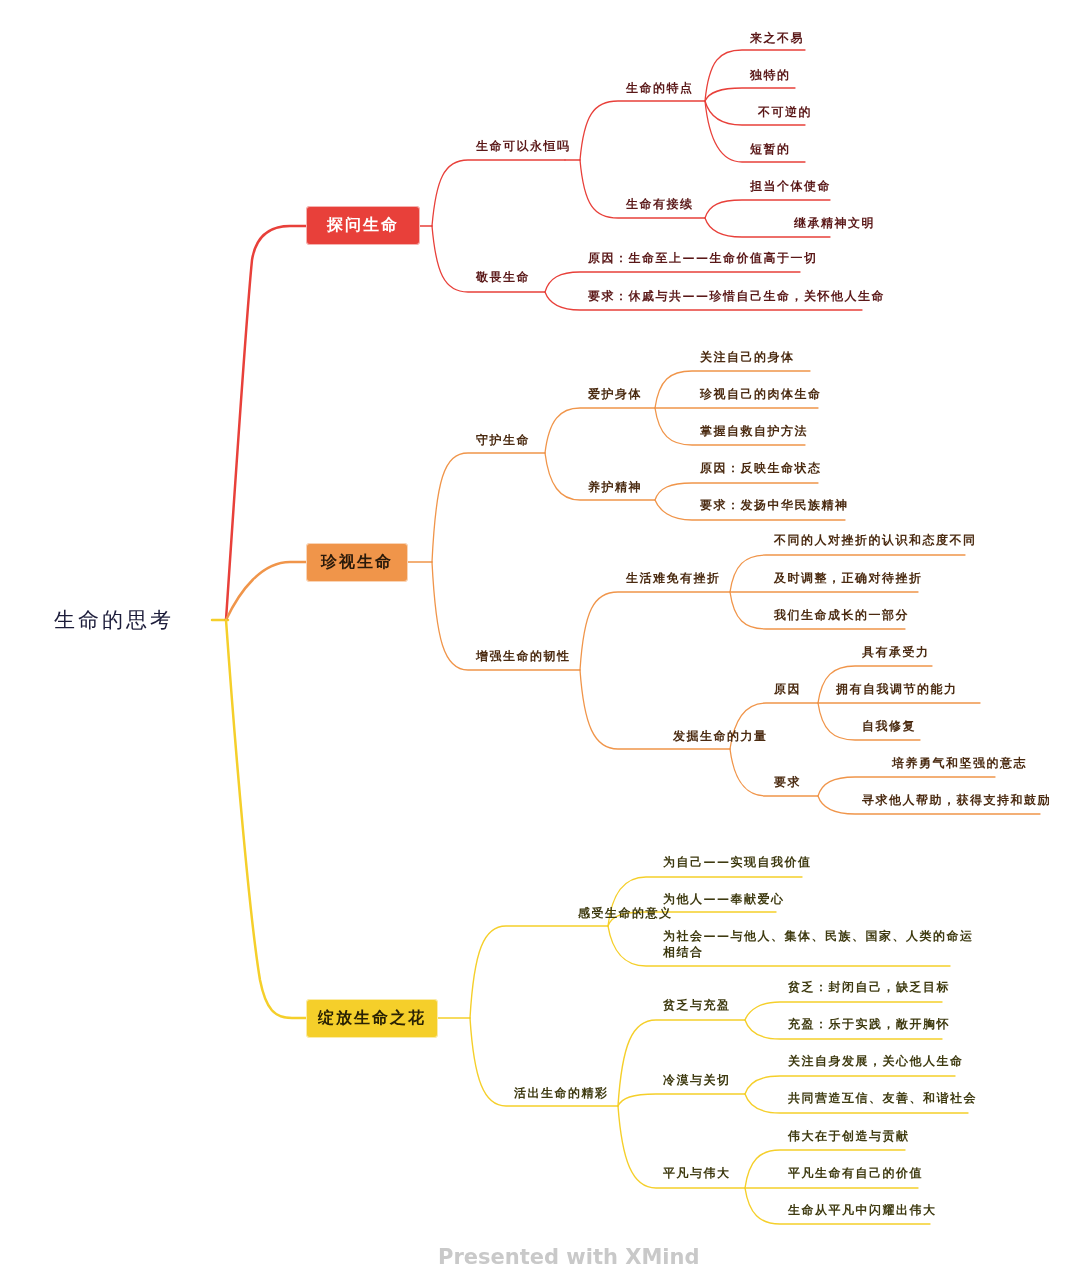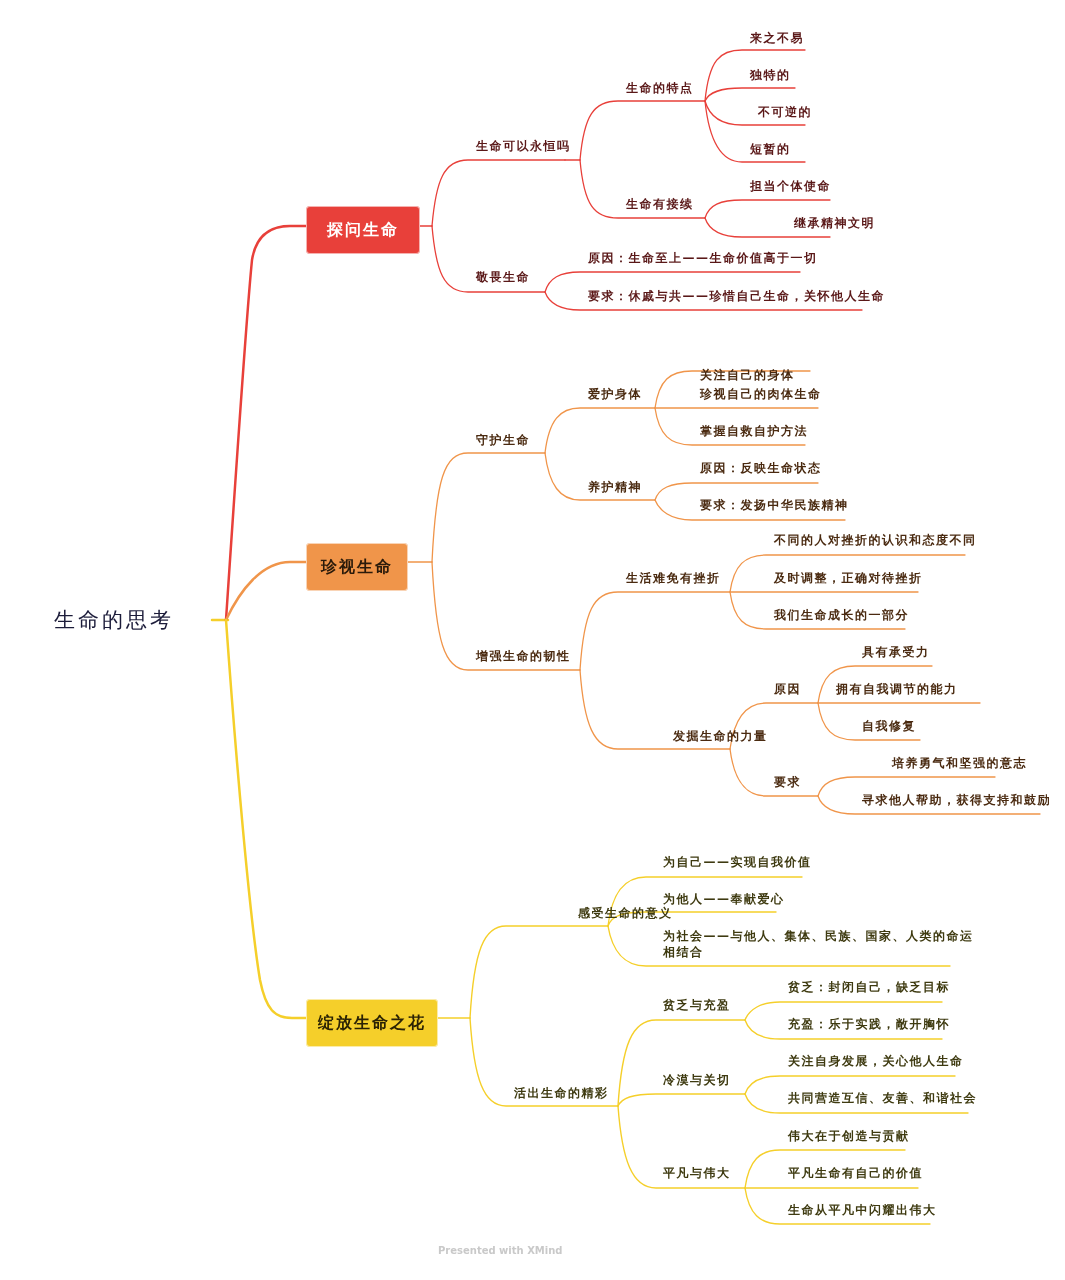--- a/index.html
+++ b/index.html
@@ -4,24 +4,24 @@
   <style>
     html, body { margin: 0; padding: 0; background: #ffffff; }
     body { width: 1065px; height: 1280px; position: relative; overflow: hidden;
            font-family: "DejaVu Sans", "Liberation Sans", sans-serif; }
     #map { position: absolute; left: 0; top: 0; }
     .lbl { position: absolute; white-space: nowrap; font-size: 12px; font-weight: bold; letter-spacing: 1.5px; line-height: 14px; }
     .red { color: #5a1818; }
     .org { color: #4a2a10; }
     .yel { color: #3e3a10; }
     .center-title { position: absolute; left: 54px; top: 606px; font-size: 21px; color: #1c1c3a; letter-spacing: 3px; }
-    .main-node { position: absolute; height: 48px; display: flex; align-items: center; justify-content: center;
+    .main-node { position: absolute; height: 39px; display: flex; align-items: center; justify-content: center;
                  font-size: 16px; font-weight: bold; letter-spacing: 2px; border-radius: 4px;
                  box-shadow: 0 0 0 1px rgba(255,255,255,0.6) inset; }
-    .footer { position: absolute; left: 438px; top: 1245px; font-size: 10px; color: #c9c9c9; font-weight: bold; }
+    .footer { position: absolute; left: 438px; top: 1245px; font-size: 21px; color: #c9c9c9; font-weight: bold; }
   </style>
 </head>
 <body>
 
 <svg id="map" width="1065" height="1280">
   <g fill="none" stroke-linecap="round">
 
     <path d="M212 620 L228 620" stroke="#f5cf2a" stroke-width="2.5"></path>
     <path d="M226 620 C234 500 246 320 252 260 C256 235 270 226 290 226 L306 226" stroke="#e8403a" stroke-width="2.5"></path>
     <path d="M226 620 C240 590 262 562 290 562 L306 562" stroke="#f0954a" stroke-width="2.5"></path>
@@ -104,21 +104,21 @@
 <div class="lbl red" style="left:750px;top:142px;">短暂的</div>
 <div class="lbl red" style="left:626px;top:197px;">生命有接续</div>
 <div class="lbl red" style="left:750px;top:179px;">担当个体使命</div>
 <div class="lbl red" style="left:750px;top:216px;padding-left:44px;">继承精神文明</div>
 <div class="lbl red" style="left:476px;top:270px;">敬畏生命</div>
 <div class="lbl red" style="left:588px;top:251px;">原因：生命至上——生命价值高于一切</div>
 <div class="lbl red" style="left:588px;top:289px;">要求：休戚与共——珍惜自己生命，关怀他人生命</div>
 
 <div class="lbl org" style="left:476px;top:433px;">守护生命</div>
 <div class="lbl org" style="left:588px;top:387px;">爱护身体</div>
-<div class="lbl org" style="left:700px;top:368px;">关注自己的身体</div>
+<div class="lbl org" style="left:700px;top:350px;">关注自己的身体</div>
 <div class="lbl org" style="left:700px;top:387px;">珍视自己的肉体生命</div>
 <div class="lbl org" style="left:700px;top:424px;">掌握自救自护方法</div>
 <div class="lbl org" style="left:588px;top:480px;">养护精神</div>
 <div class="lbl org" style="left:700px;top:461px;">原因：反映生命状态</div>
 <div class="lbl org" style="left:700px;top:498px;">要求：发扬中华民族精神</div>
 <div class="lbl org" style="left:476px;top:649px;">增强生命的韧性</div>
 <div class="lbl org" style="left:626px;top:571px;">生活难免有挫折</div>
 <div class="lbl org" style="left:774px;top:533px;">不同的人对挫折的认识和态度不同</div>
 <div class="lbl org" style="left:774px;top:571px;">及时调整，正确对待挫折</div>
 <div class="lbl org" style="left:774px;top:608px;">我们生命成长的一部分</div>

